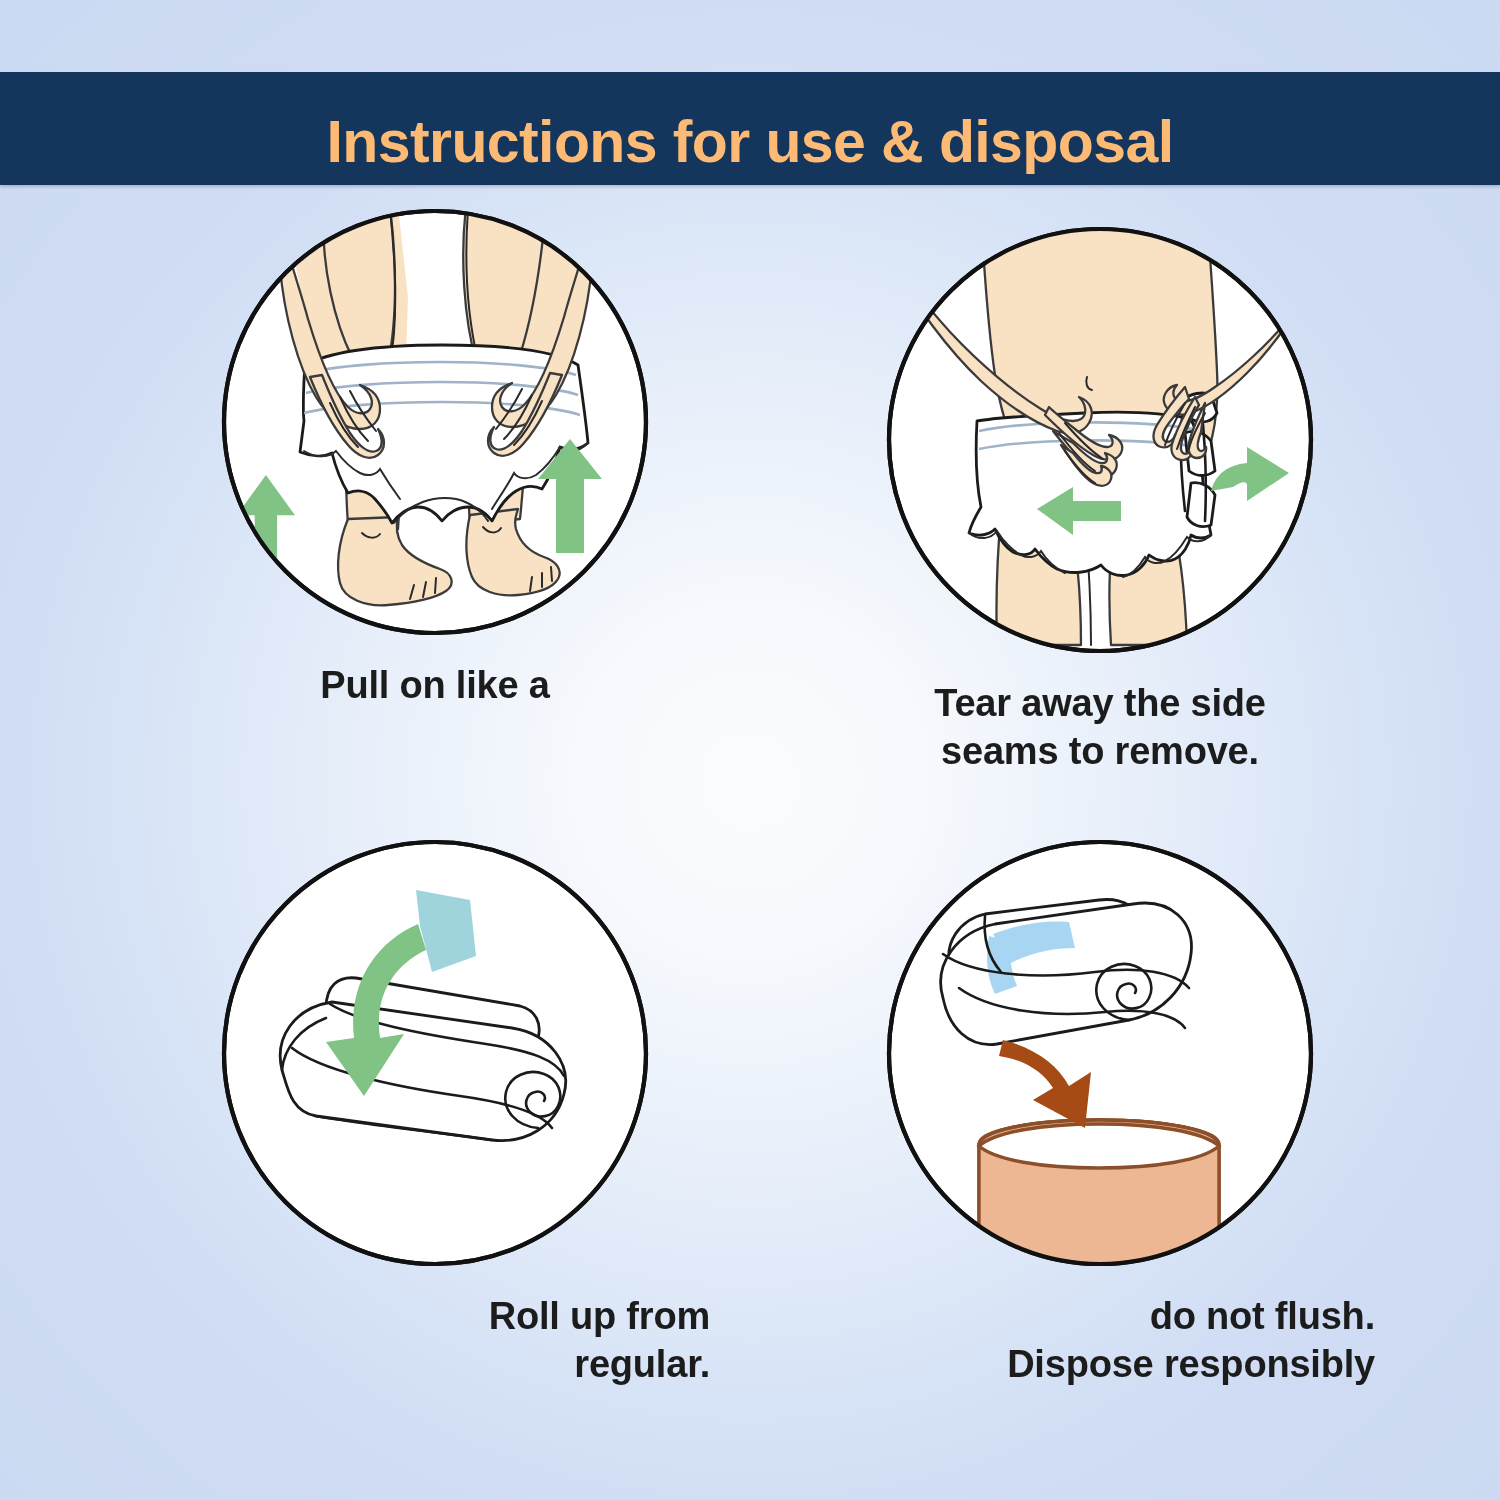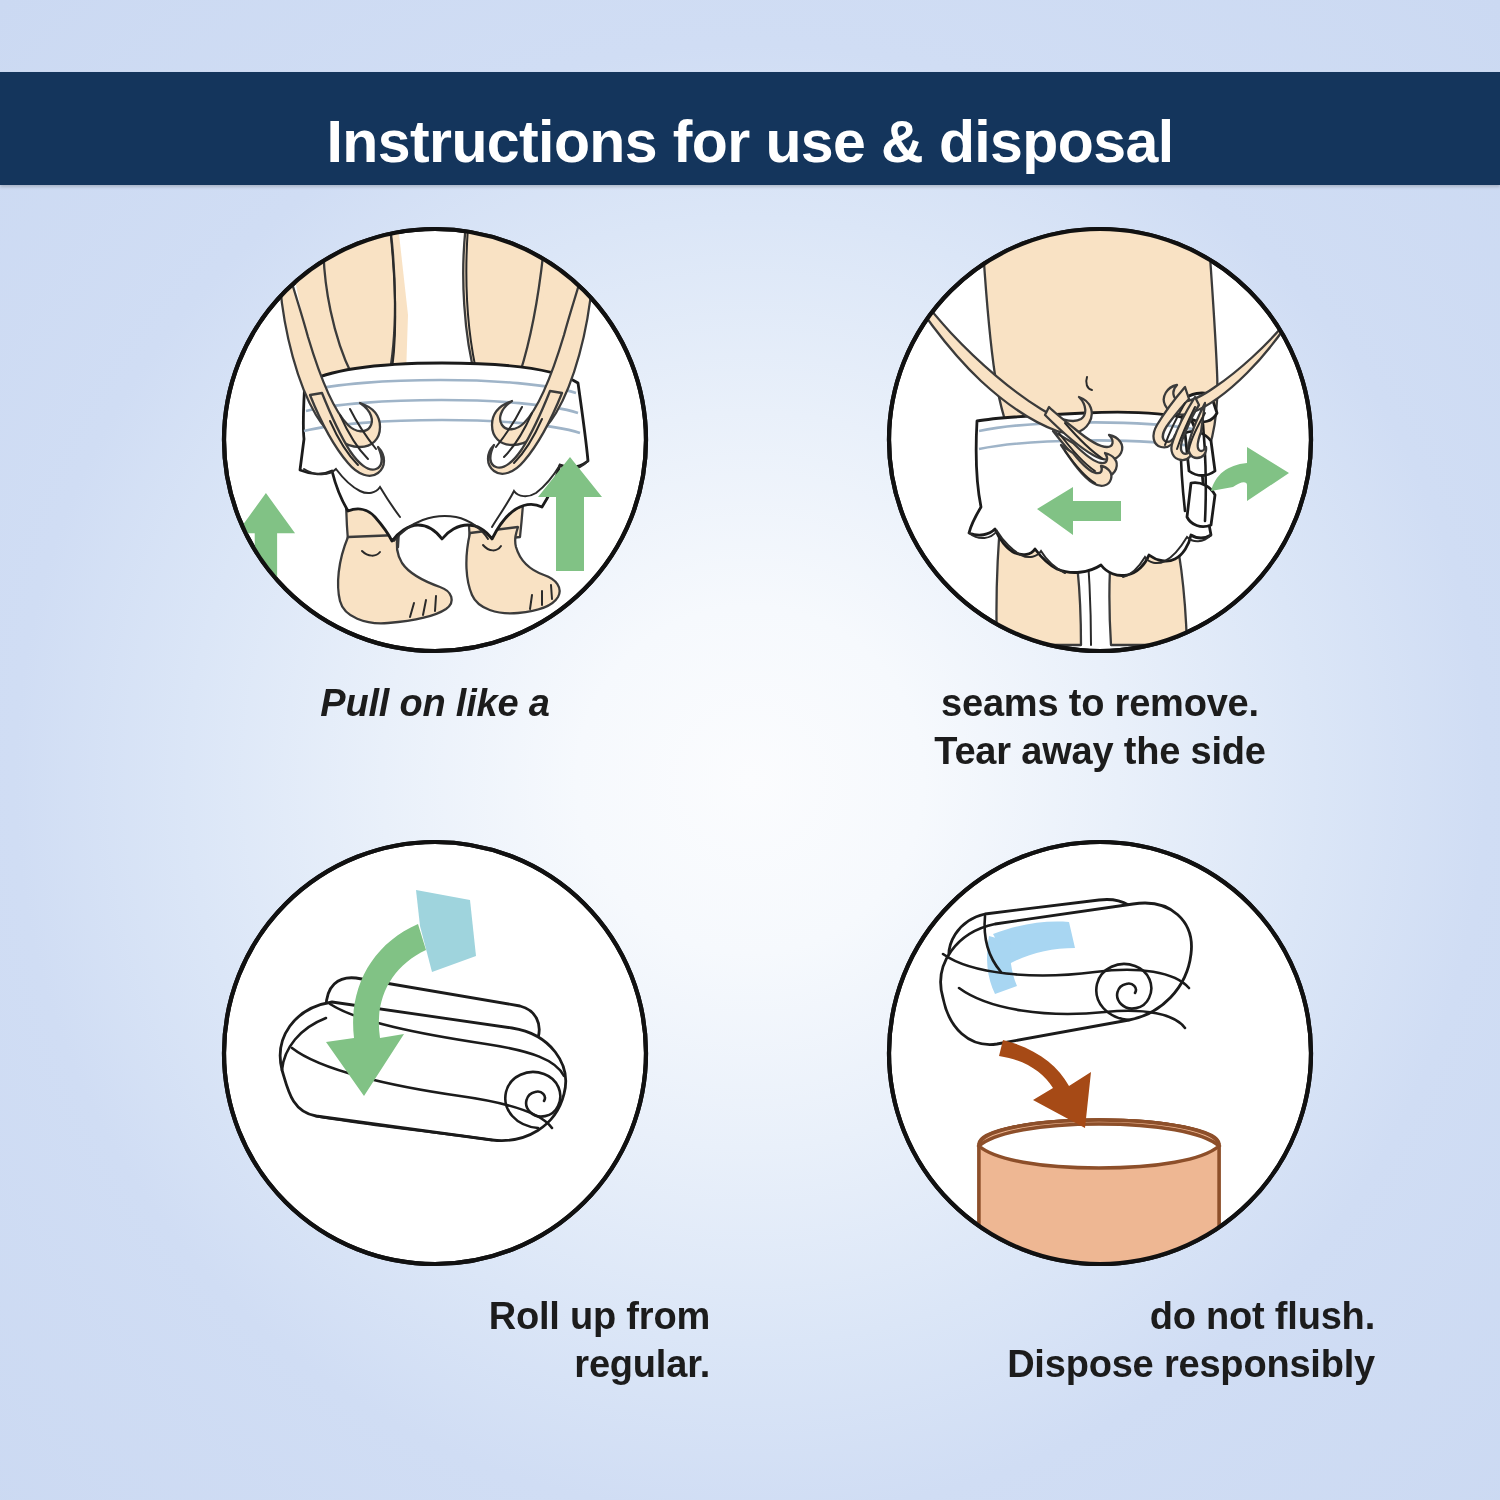--- a/index.html
+++ b/index.html
@@ -20,33 +20,33 @@
   
   #header-bar{
     position:absolute;
     left:0; top:72px;
     width:1500px; height:113px;
     background:#14355c;
     display:flex; align-items:center; justify-content:center;
     box-shadow:0 2px 3px rgba(0,0,0,.18);
   }
   #header-title{
-    color:#ffffff;
+    color:#fdba74;
     font-size:59px;
     font-weight:bold;
     letter-spacing:-0.6px;
     line-height:1;
     white-space:nowrap;
     font-family:"Liberation Sans", sans-serif;
     margin-top:28px;
   }
 
   
   .panel{ position:absolute; }
-  #panel-1{ left:160px; top:225px; width:550px; height:600px;font-style:italic; }
+  #panel-1{ left:160px; top:207px; width:550px; height:600px; }
   #panel-2{ left:825px; top:225px; width:550px; height:600px; }
   #panel-3{ left:160px; top:838px; width:550px; height:620px; }
   #panel-4{ left:825px; top:838px; width:550px; height:620px; }
 
   .illus{
     position:absolute; left:50%; transform:translateX(-50%);
     top:0;
     width:430px; height:430px;
   }
   .illus svg{ display:block; width:430px; height:430px; }
@@ -263,22 +263,22 @@
           </g>
 
           <g class="arrow-green">
             <path d="M404 248 L362 222 L362 238 C342 240 330 250 326 266 L348 262 C356 256 362 256 362 260 L362 276 Z"></path>
           </g>
         </g>
         <circle class="circle-outline" style="fill:none" cx="215" cy="215" r="211"></circle>
       </svg>
     </div>
     <div class="caption" id="caption-2">
+      <span class="cl">Tear away the side</span>
       <span class="cl">seams to remove.</span>
-      <span class="cl">Tear away the side</span>
     </div>
   </div>
 
   <div class="panel" id="panel-3">
     <div class="illus">
       <svg viewBox="0 0 430 430" xmlns="http://www.w3.org/2000/svg">
         <defs>
           <clipPath id="clip3">
               <circle cx="215" cy="215" r="211"></circle>
             </clipPath>

